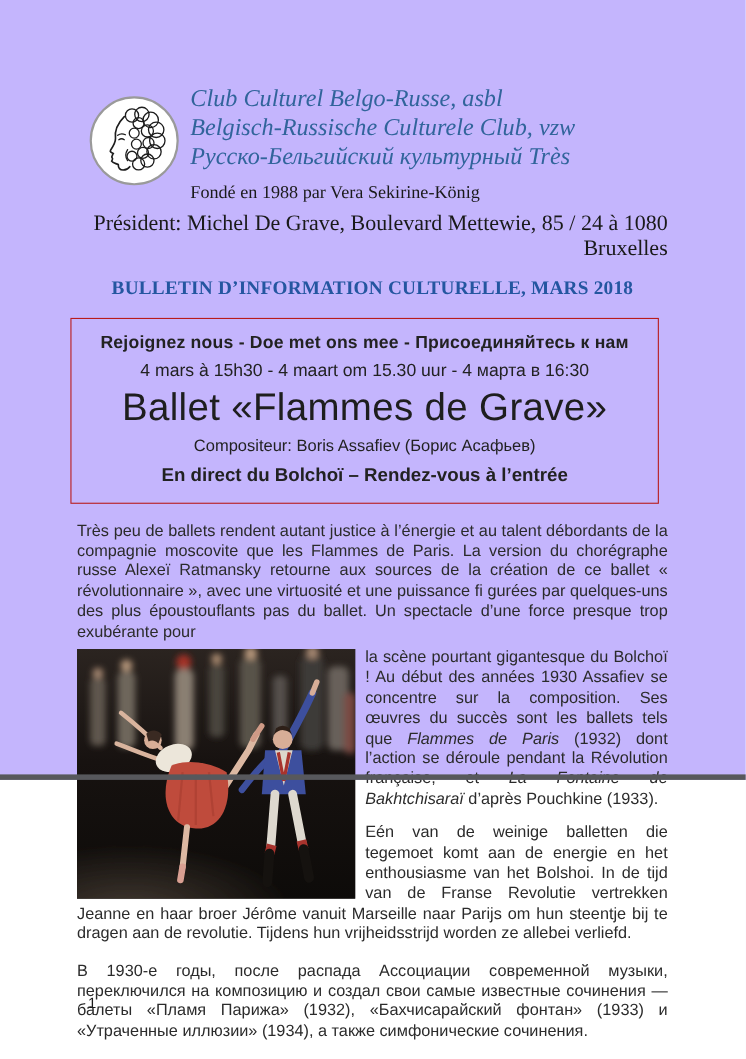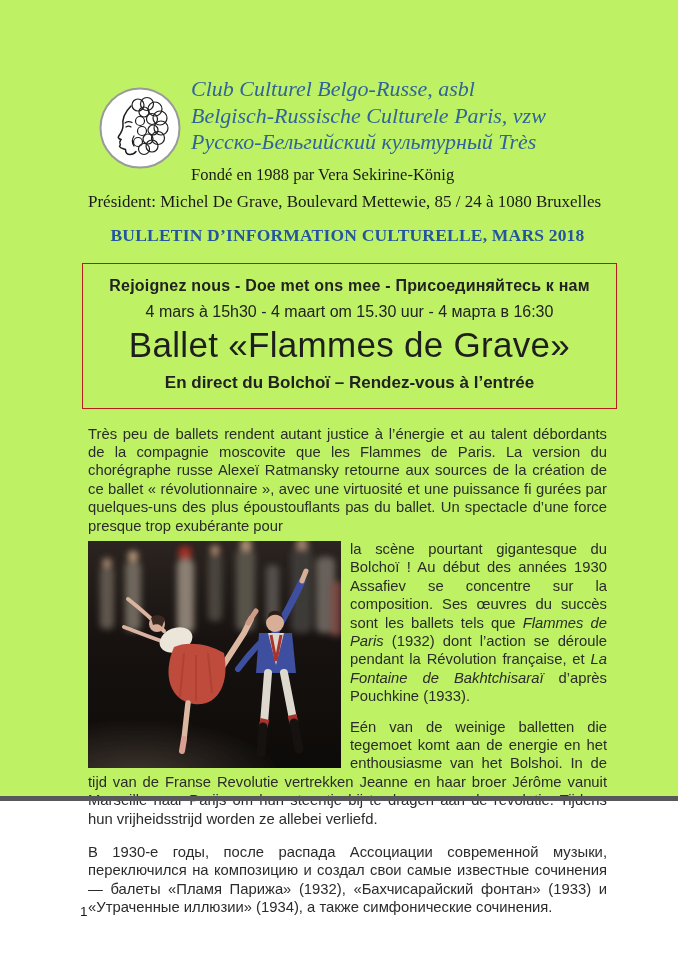--- a/index.html
+++ b/index.html
@@ -5,24 +5,24 @@
   * { margin: 0; padding: 0; box-sizing: border-box; }
   html, body { background: #ffffff; }
   body {
     width: 678px; height: 963px;
     font-family: "Liberation Sans", "DejaVu Sans", sans-serif;
     color: #2b2b2b;
     position: relative;
     overflow: hidden;
   }
   .page {
-    width: 678px; height: 801px;
-    padding: 76px 71px 0 88px;
+    width: 678px; height: 709px;
+    padding: 76px 71px 0 70px;
     position: relative;
-    background: #bef264;
+    background: #c4b5fd;
   }
 
   
   .club-header { display: flex; align-items: flex-start; margin-left: 10px; }
   .logo-wrap { width: 84px; height: 84px; margin-top: 10px; flex: 0 0 auto; }
   .header-text { margin-left: 9px; }
   .club-names {
     font-family: "Liberation Serif", "DejaVu Serif", serif;
     font-style: italic;
     font-size: 22px;
@@ -31,23 +31,23 @@
     white-space: nowrap;
   }
   .founded-line {
     font-family: "Liberation Serif", "DejaVu Serif", serif;
     font-size: 16.5px;
     color: #1a1a1a;
     margin-top: 9px;
   }
   .president-line {
     font-family: "Liberation Serif", "DejaVu Serif", serif;
-    font-size: 17px;
+    font-size: 20px;
     color: #1a1a1a;
-    text-align: left;
+    text-align: right;
     margin-top: 7px;
   }
 
   
   .bulletin-title {
     font-family: Liberation Serif, serif;
     font-weight: bold;
     font-size: 17.5px;
     letter-spacing: 0.2px;
     color: #2456A0;
@@ -136,35 +136,36 @@
           <circle cx="50" cy="53" r="5"></circle>
           <circle cx="44" cy="45" r="4.5"></circle>
           <circle cx="42" cy="35" r="4.5"></circle>
           <circle cx="40" cy="56" r="4.5"></circle>
         </g>
       </svg>
     </div>
     <div class="header-text">
       <div class="club-names">
         <div>Club Culturel Belgo-Russe, asbl</div>
-        <div>Belgisch-Russische Culturele Paris, vzw</div>
+        <div>Belgisch-Russische Culturele Club, vzw</div>
         <div>Русско-Бельгийский культурный Très</div>
       </div>
       <div class="founded-line">Fondé en 1988 par Vera Sekirine-König</div>
     </div>
   </header>
 
   <div class="president-line">Président: Michel De Grave, Boulevard Mettewie, 85 / 24 à 1080 Bruxelles</div>
 
   <h1 class="bulletin-title">BULLETIN D’INFORMATION CULTURELLE,  MARS 2018</h1>
 
   <section class="event-box">
     <div class="join-line">Rejoignez nous - Doe met ons mee - Присоединяйтесь к нам</div>
     <div class="date-line">4 mars à 15h30 - 4 maart om 15.30 uur - 4 марта в 16:30</div>
     <div class="event-title">Ballet «Flammes de Grave»</div>
+    <div class="composer-line">Compositeur: Boris Assafiev (Борис Асафьев)</div>
     <div class="broadcast-line">En direct du Bolchoï – Rendez-vous à l’entrée</div>
   </section>
 
   <section class="article">
     <p class="fr-intro">Très peu de ballets rendent autant justice à l’énergie et au talent débordants de la compagnie moscovite que les Flammes de Paris. La version du chorégraphe russe Alexeï Ratmansky retourne aux sources de la création de ce ballet « révolutionnaire », avec une virtuosité et une puissance fi gurées par quelques-uns des plus époustouflants pas du ballet. Un spectacle d’une force presque trop exubérante pour</p>
 
     <div class="wrap-zone">
       <div class="photo-frame">
         <svg width="253" height="227" viewBox="0 0 253 227">
           <defs>

